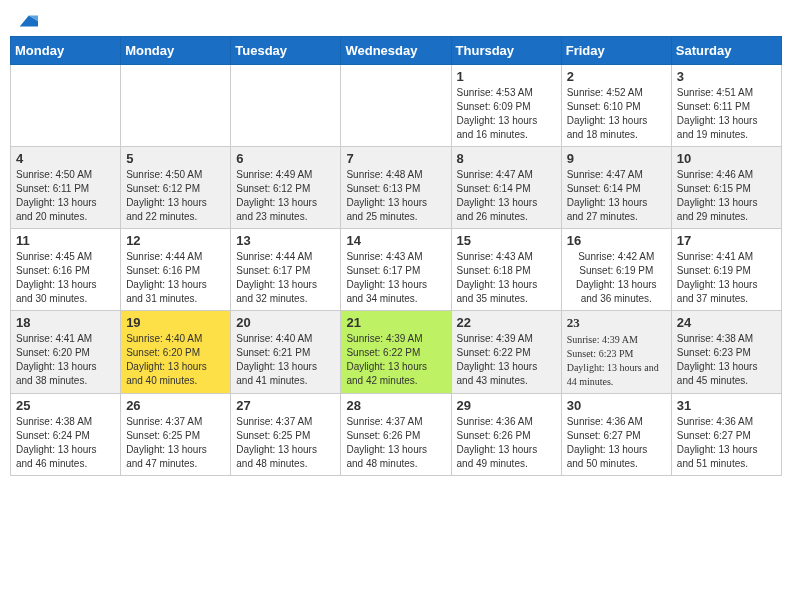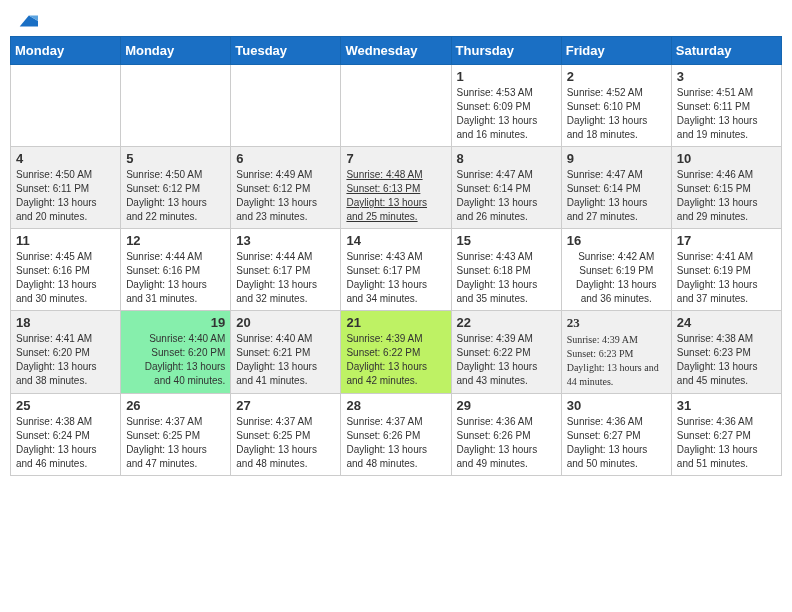--- a/index.html
+++ b/index.html
@@ -164,21 +164,21 @@
 Daylight: 13 hours and 22 minutes.</div>
         </td>
         <td style="background: rgb(240, 240, 240);">
           <div class="day-number">6</div>
           <div class="day-info" style="white-space: pre-line;">Sunrise: 4:49 AM
 Sunset: 6:12 PM
 Daylight: 13 hours and 23 minutes.</div>
         </td>
         <td style="background: rgb(240, 240, 240);">
           <div class="day-number">7</div>
-          <div class="day-info" style="white-space: pre-line; text-decoration: underline;">Sunrise: 4:48 AM
+          <div class="day-info" style="white-space: pre-line;">Sunrise: 4:48 AM
 Sunset: 6:13 PM
 Daylight: 13 hours and 25 minutes.</div>
         </td>
         <td style="background: rgb(240, 240, 240);">
           <div class="day-number">8</div>
           <div class="day-info" style="white-space: pre-line;">Sunrise: 4:47 AM
 Sunset: 6:14 PM
 Daylight: 13 hours and 26 minutes.</div>
         </td>
         <td style="background: rgb(240, 240, 240);">
@@ -238,21 +238,21 @@
 Daylight: 13 hours and 37 minutes.</div>
         </td>
       </tr>
       <tr>
         <td style="background: rgb(240, 240, 240);">
           <div class="day-number">18</div>
           <div class="day-info" style="white-space: pre-line;">Sunrise: 4:41 AM
 Sunset: 6:20 PM
 Daylight: 13 hours and 38 minutes.</div>
         </td>
-        <td style="background: #86efac; text-align: right;">
+        <td style="background: #fde047;">
           <div class="day-number">19</div>
           <div class="day-info" style="white-space: pre-line;">Sunrise: 4:40 AM
 Sunset: 6:20 PM
 Daylight: 13 hours and 40 minutes.</div>
         </td>
         <td style="background: rgb(240, 240, 240);">
           <div class="day-number">20</div>
           <div class="day-info" style="white-space: pre-line;">Sunrise: 4:40 AM
 Sunset: 6:21 PM
 Daylight: 13 hours and 41 minutes.</div>

